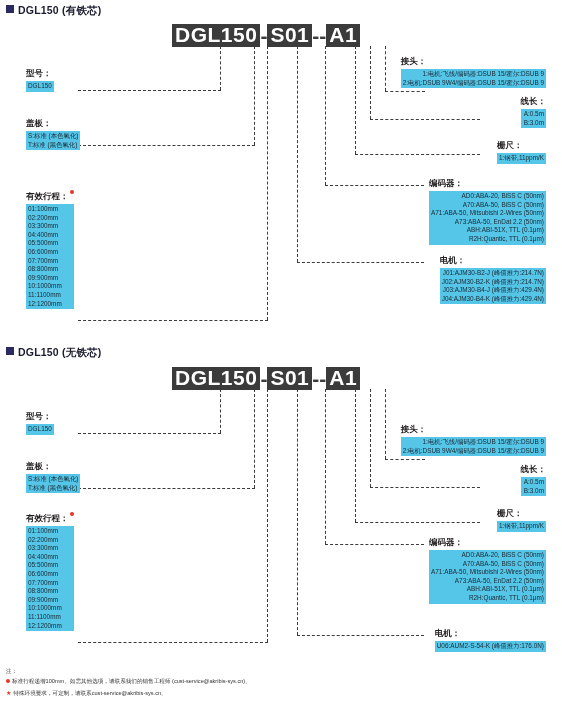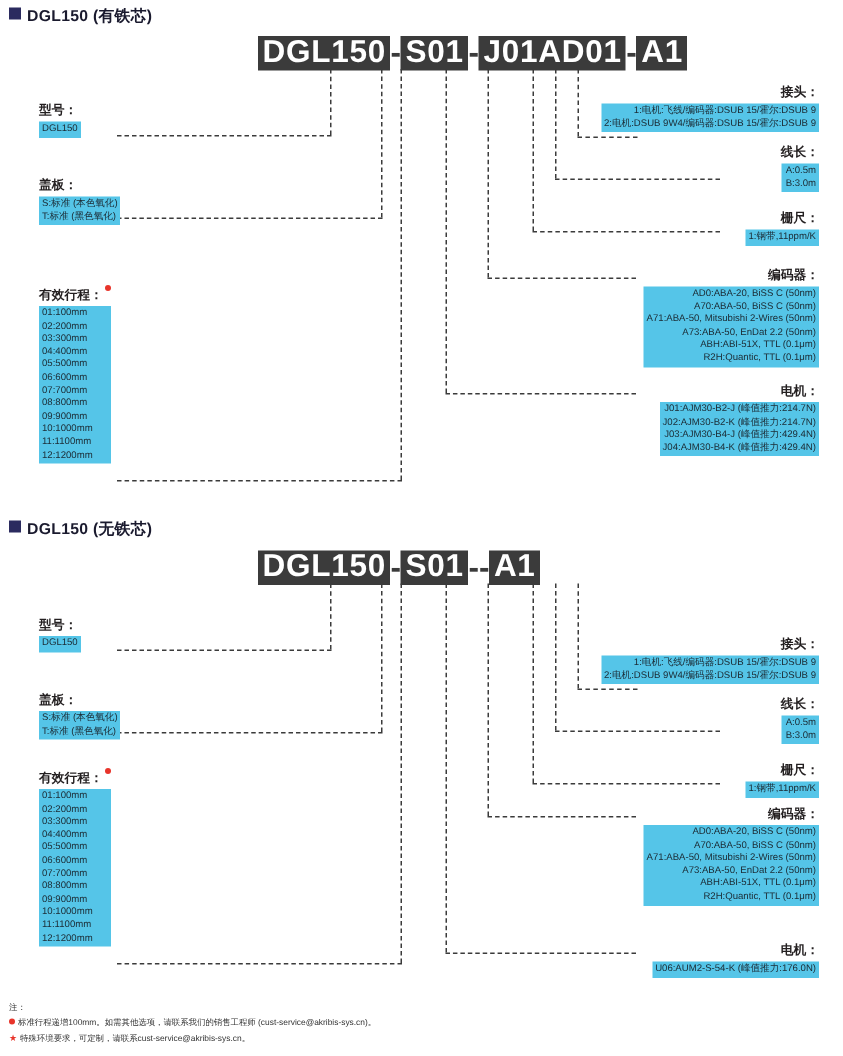--- a/index.html
+++ b/index.html
@@ -48,21 +48,21 @@
     position:absolute;height:0;
     border-top:1px dashed #3b3b3b;
   }
 
   
   .grp{position:absolute;}
   .grp-label{
     font-size:8.5px;font-weight:bold;color:#231f20;white-space:nowrap;
     padding-bottom:1px;
   }
-  .grp-label.right{text-align:right;}
+  .grp-label.right{text-align:left;}
   .grp-box{
     background:#55c5e8;color:#1b2a33;
     font-size:6.4px;line-height:8.6px;
     padding:1px 2px;
     white-space:nowrap;
   }
   .grp-box.right{text-align:right;}
   .grp-box div{white-space:nowrap;}
 
   .sup-dot{
@@ -87,21 +87,20 @@
 
   <div class="sec-title" style="top:4px;">
     <span class="sec-bullet"></span><span>DGL150 (有铁芯)</span>
   </div>
 
   <div class="code-row" style="left:172px;top:24px;">
     <span class="code-seg">DGL150</span>
     <span class="code-dash">-</span>
     <span class="code-seg">S01</span>
     <span class="code-dash">-</span>
-    <span class="code-seg">J01AD01</span>
     <span class="code-dash">-</span>
     <span class="code-seg">A1</span>
   </div>
 
   <div class="vline" style="left:220px;top:46px;height:44px;"></div>
   <div class="hline" style="left:78px;top:90px;width:143px;"></div>
 
   <div class="vline" style="left:254px;top:46px;height:99px;"></div>
   <div class="hline" style="left:78px;top:145px;width:177px;"></div>
 

